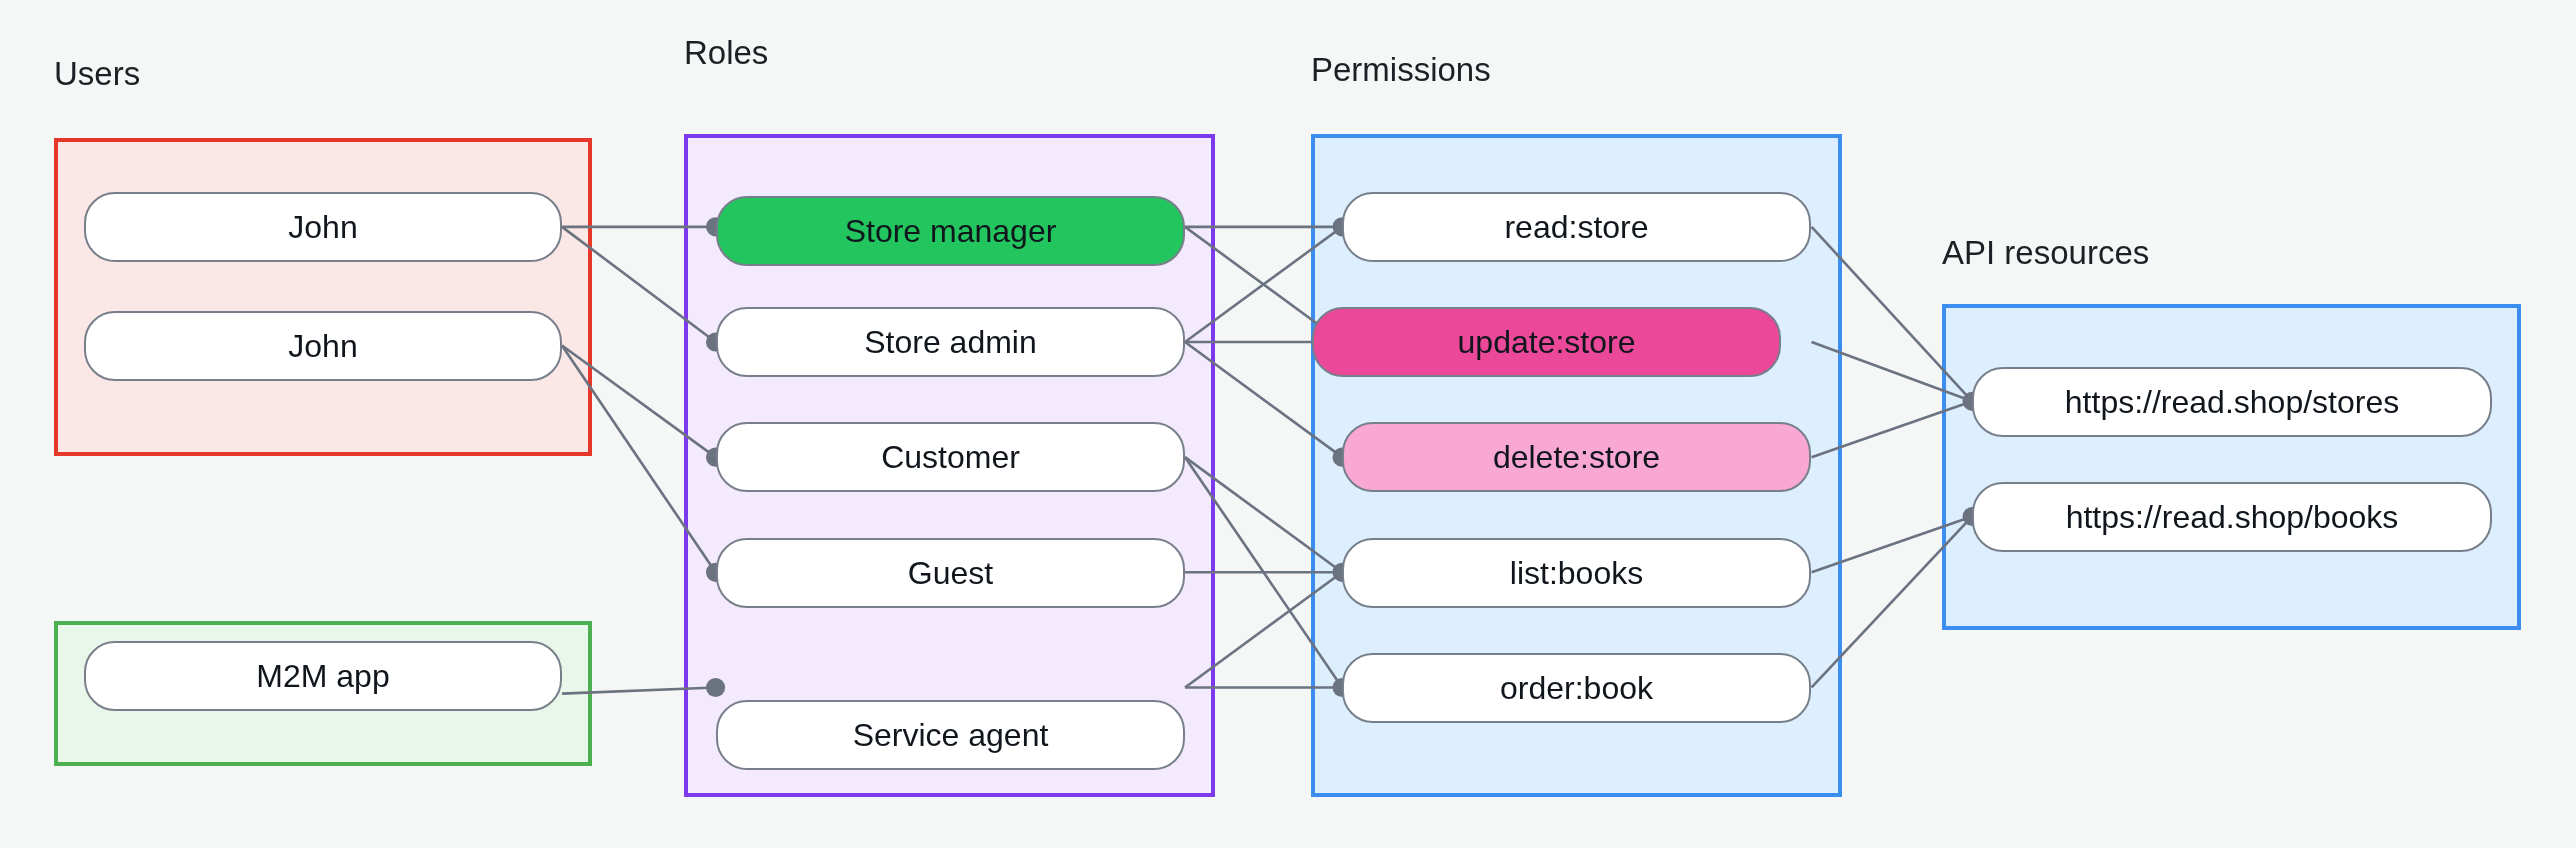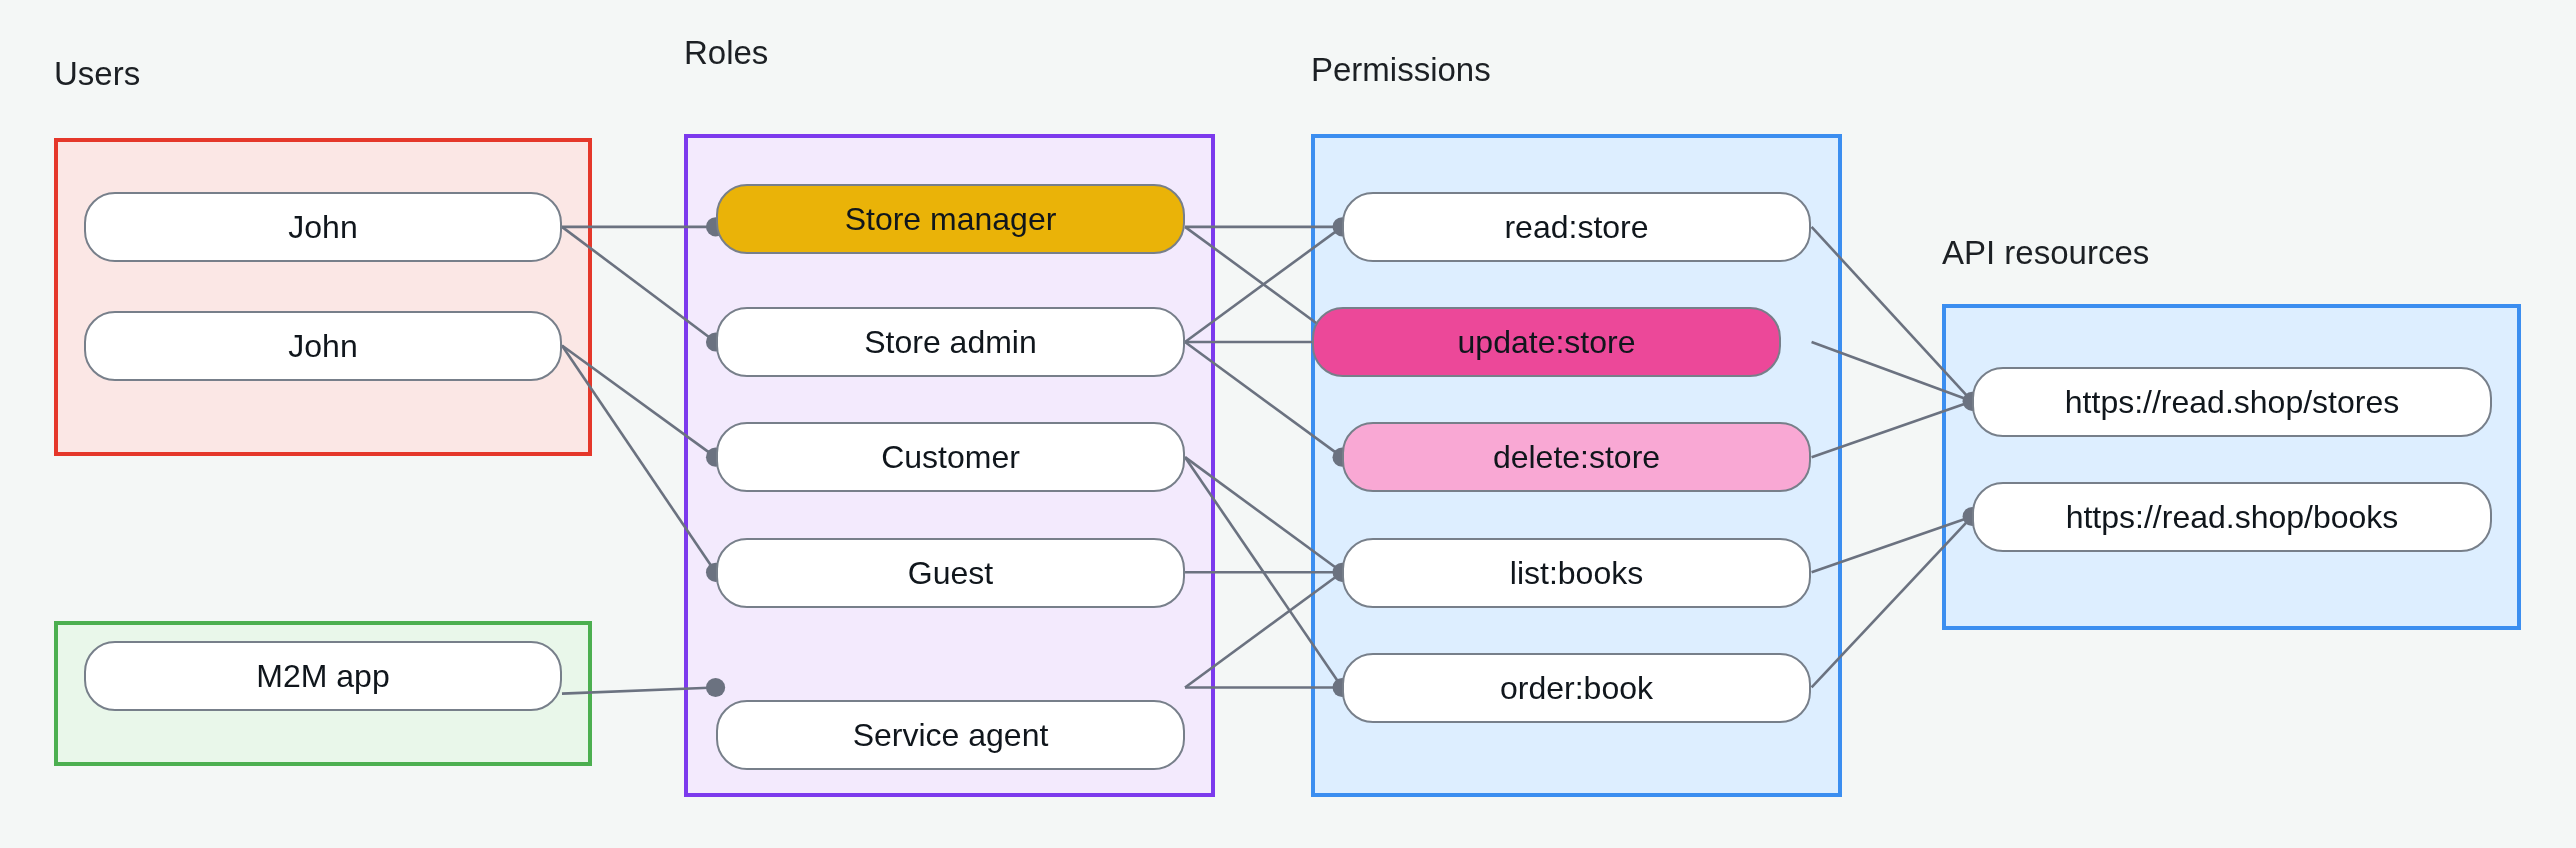--- a/index.html
+++ b/index.html
@@ -103,21 +103,21 @@
       </div>
       <div class="node" style="left: 84px; top: 311px; width: 478px; height: 70px; border-color: rgb(119, 127, 138); background: rgb(255, 255, 255);">
         <span class="node-label">John</span>
       </div>
       <div class="group-box" style="left: 54px; top: 621px; width: 538px; height: 145px; border-color: rgb(76, 175, 80); background: rgb(233, 247, 234);"></div>
       <div class="node" style="left: 84px; top: 641px; width: 478px; height: 70px; border-color: rgb(119, 127, 138); background: rgb(255, 255, 255);">
         <span class="node-label">M2M app</span>
       </div>
       <div class="group-box" style="left: 684px; top: 134px; width: 531px; height: 663px; border-color: rgb(124, 58, 237); background: rgb(243, 234, 253);"></div>
       <div class="group-title" style="left: 684px; top: 34px; text-align: right;">Roles</div>
-      <div class="node" style="left: 716px; top: 184px; width: 469px; height: 70px; border-color: rgb(119, 127, 138); background: #eab308;">
+      <div class="node" style="left: 716px; top: 196px; width: 469px; height: 70px; border-color: rgb(119, 127, 138); background: #22c55e;">
         <span class="node-label">Store manager</span>
       </div>
       <div class="node" style="left: 716px; top: 307px; width: 469px; height: 70px; border-color: rgb(119, 127, 138); background: rgb(255, 255, 255);">
         <span class="node-label">Store admin</span>
       </div>
       <div class="node" style="left: 716px; top: 422px; width: 469px; height: 70px; border-color: rgb(119, 127, 138); background: rgb(255, 255, 255);">
         <span class="node-label">Customer</span>
       </div>
       <div class="node" style="left: 716px; top: 538px; width: 469px; height: 70px; border-color: rgb(119, 127, 138); background: rgb(255, 255, 255);">
         <span class="node-label">Guest</span>

